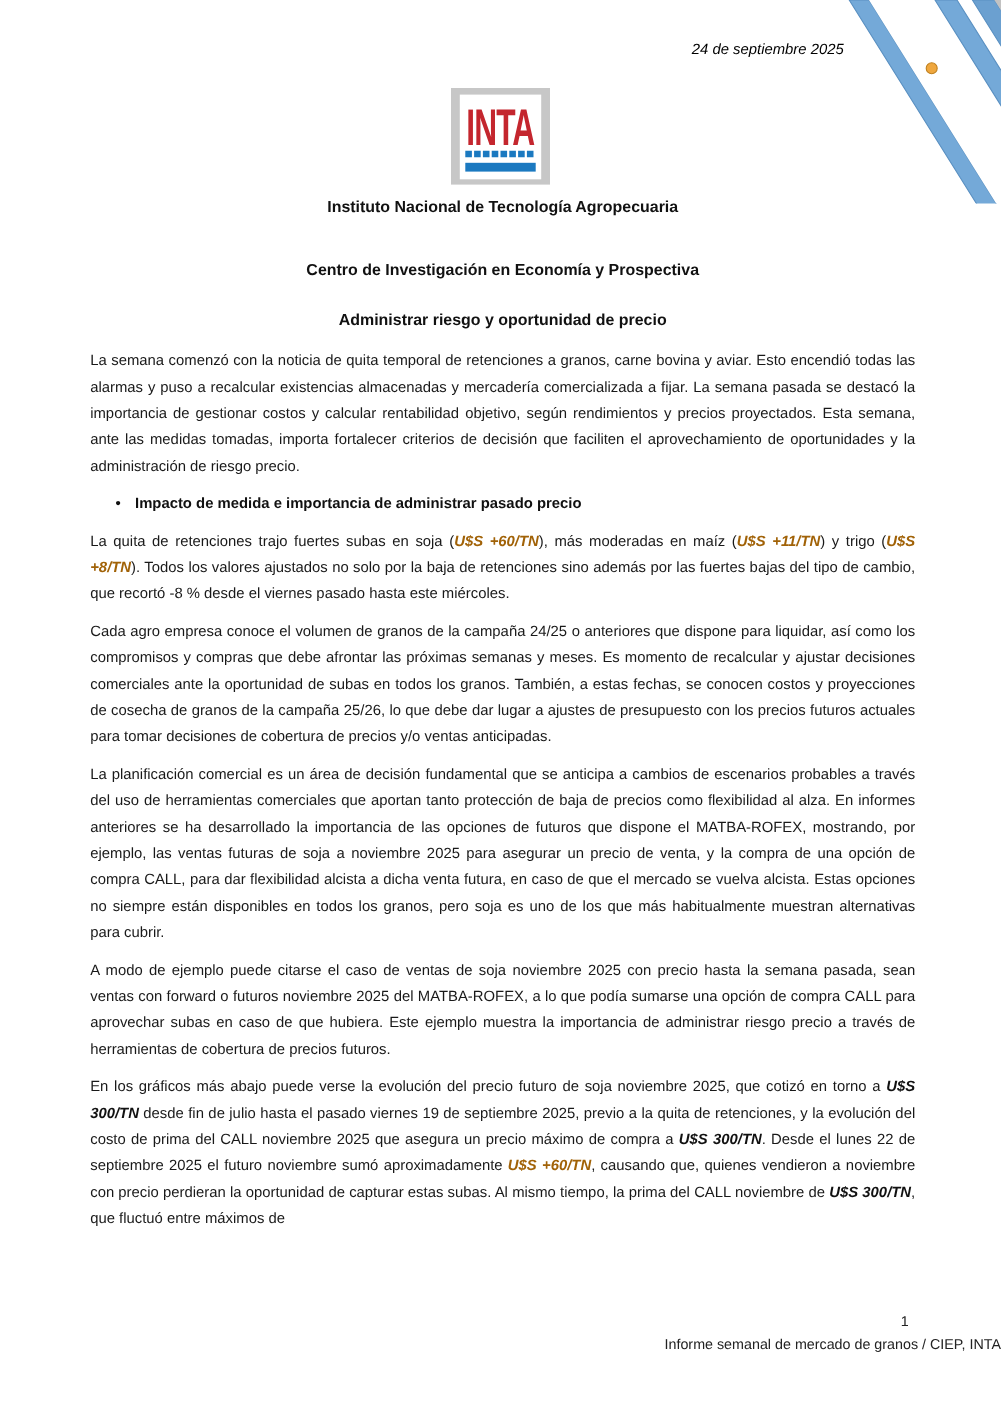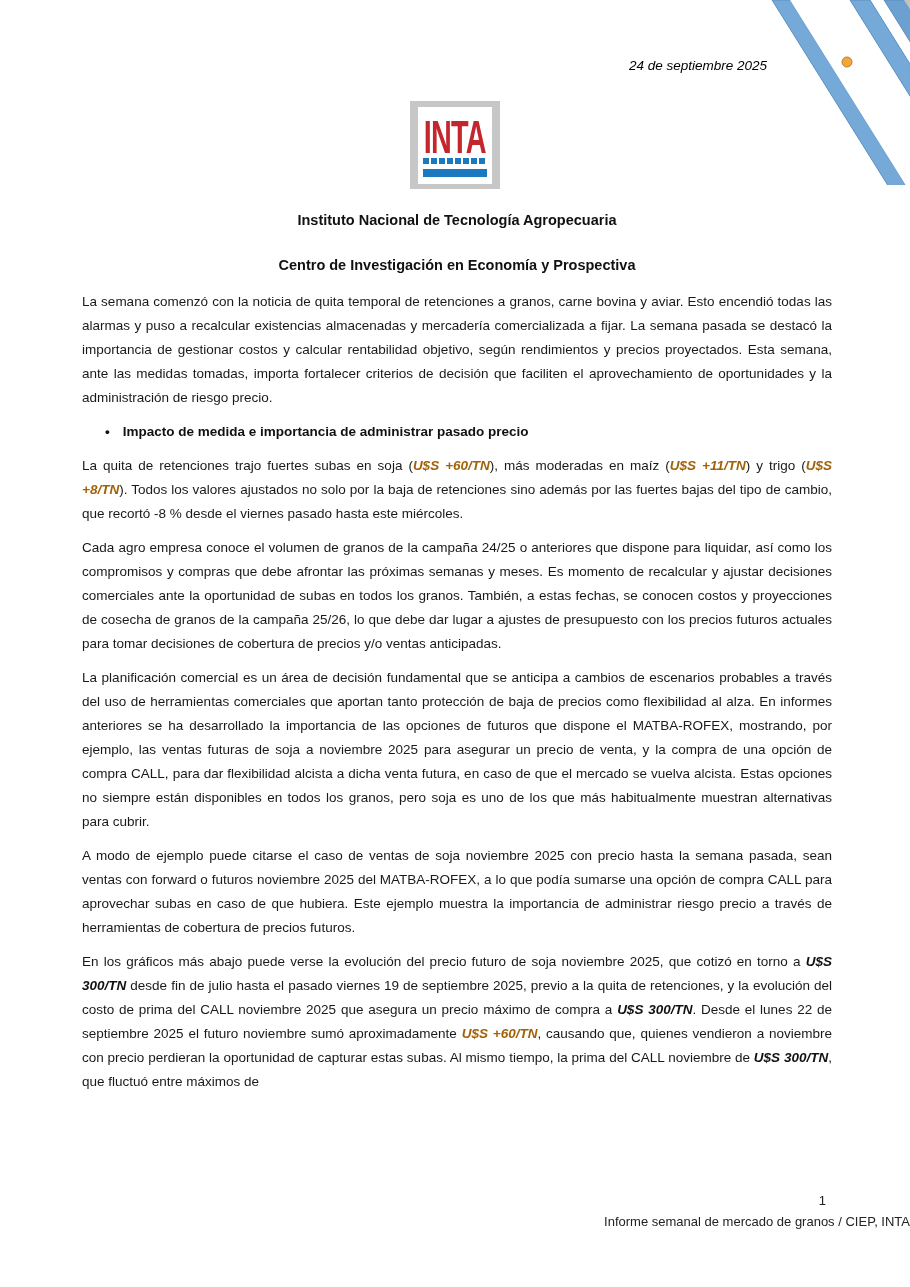--- a/index.html
+++ b/index.html
@@ -5,33 +5,33 @@
   html,body{margin:0;padding:0;}
   body{
     width:910px;height:1287px;position:relative;background:#ffffff;
     font-family:"Liberation Sans", sans-serif;color:#191919;overflow:hidden;
   }
   .page{position:relative;width:910px;height:1287px;}
   
   .flag{position:absolute;top:0;right:0;width:185px;height:185px;display:block;}
   
   .date-line{
-    padding-top:57px;padding-right:143px;text-align:right;
+    padding-top:36px;padding-right:143px;text-align:right;
     font-size:13.5px;font-style:italic;color:#000;line-height:17px;
   }
   
   .logo-wrap{margin-top:27px;text-align:center;height:88px;}
   .logo-wrap svg{display:inline-block;}
   
   .content{padding:0 78px 0 82px;}
   .heading{
     text-align:center;font-weight:bold;font-size:14.5px;line-height:16px;color:#111;
   }
-  .h1{margin-top:23px;}
-  .h2{margin-top:29px;}
+  .h1{margin-top:13px;}
+  .h2{margin-top:41px;}
   .h3{margin-top:29px;}
   
   .para{
     margin:0 0 10px 0;font-size:13.5px;line-height:24px;text-align:justify;color:#191919;
   }
   .para-first{margin-top:17px;}
   .seg-green{color:#a16207;font-weight:bold;font-style:italic;}
   .seg-boldit{color:#111;font-weight:bold;font-style:italic;}
   
   .bullet-line{
@@ -69,20 +69,21 @@
       <rect x="8" y="6" width="74" height="77" fill="#ffffff"></rect>
       <text x="56" y="40" transform="scale(0.8,1.3)" text-anchor="middle" font-family="Liberation Sans, sans-serif" font-weight="bold" font-size="36" fill="#c4262e" letter-spacing="-1">INTA</text>
       <line x1="13" y1="60" x2="77" y2="60" stroke="#1b79c0" stroke-width="6" stroke-dasharray="6 2"></line>
       <rect x="13" y="68" width="64" height="8" fill="#1b79c0"></rect>
     </svg>
   </div>
 
   <div class="content">
     <div class="heading h1">Instituto Nacional de Tecnología Agropecuaria</div>
     <div class="heading h2">Centro de Investigación en Economía y Prospectiva</div>
+    <div class="heading h3">Administrar riesgo y oportunidad de precio</div>
 
     <p class="para para-first"><span>La semana comenzó con la noticia de quita temporal de retenciones a granos, carne bovina y aviar. Esto encendió todas las alarmas y puso a recalcular existencias almacenadas y mercadería comercializada a fijar. La semana pasada se destacó la importancia de gestionar costos y calcular rentabilidad objetivo, según rendimientos y precios proyectados. Esta semana, ante las medidas tomadas, importa fortalecer criterios de decisión que faciliten el aprovechamiento de oportunidades y la administración de riesgo precio.</span></p>
 
     <div class="bullet-line">
       <span class="bullet-dot">•</span>
       <span class="bullet-text">Impacto de medida e importancia de administrar pasado precio</span>
     </div>
 
     <p class="para"><span>La quita de retenciones trajo fuertes subas en soja (</span><span class="seg-green">U$S +60/TN</span><span>), más moderadas en maíz (</span><span class="seg-green">U$S +11/TN</span><span>) y trigo (</span><span class="seg-green">U$S +8/TN</span><span>). Todos los valores ajustados no solo por la baja de retenciones sino además por las fuertes bajas del tipo de cambio, que recortó -8 % desde el viernes pasado hasta este miércoles.</span></p>
     <p class="para"><span>Cada agro empresa conoce el volumen de granos de la campaña 24/25 o anteriores que dispone para liquidar, así como los compromisos y compras que debe afrontar las próximas semanas y meses. Es momento de recalcular y ajustar decisiones comerciales ante la oportunidad de subas en todos los granos. También, a estas fechas, se conocen costos y proyecciones de cosecha de granos de la campaña 25/26, lo que debe dar lugar a ajustes de presupuesto con los precios futuros actuales para tomar decisiones de cobertura de precios y/o ventas anticipadas.</span></p>

